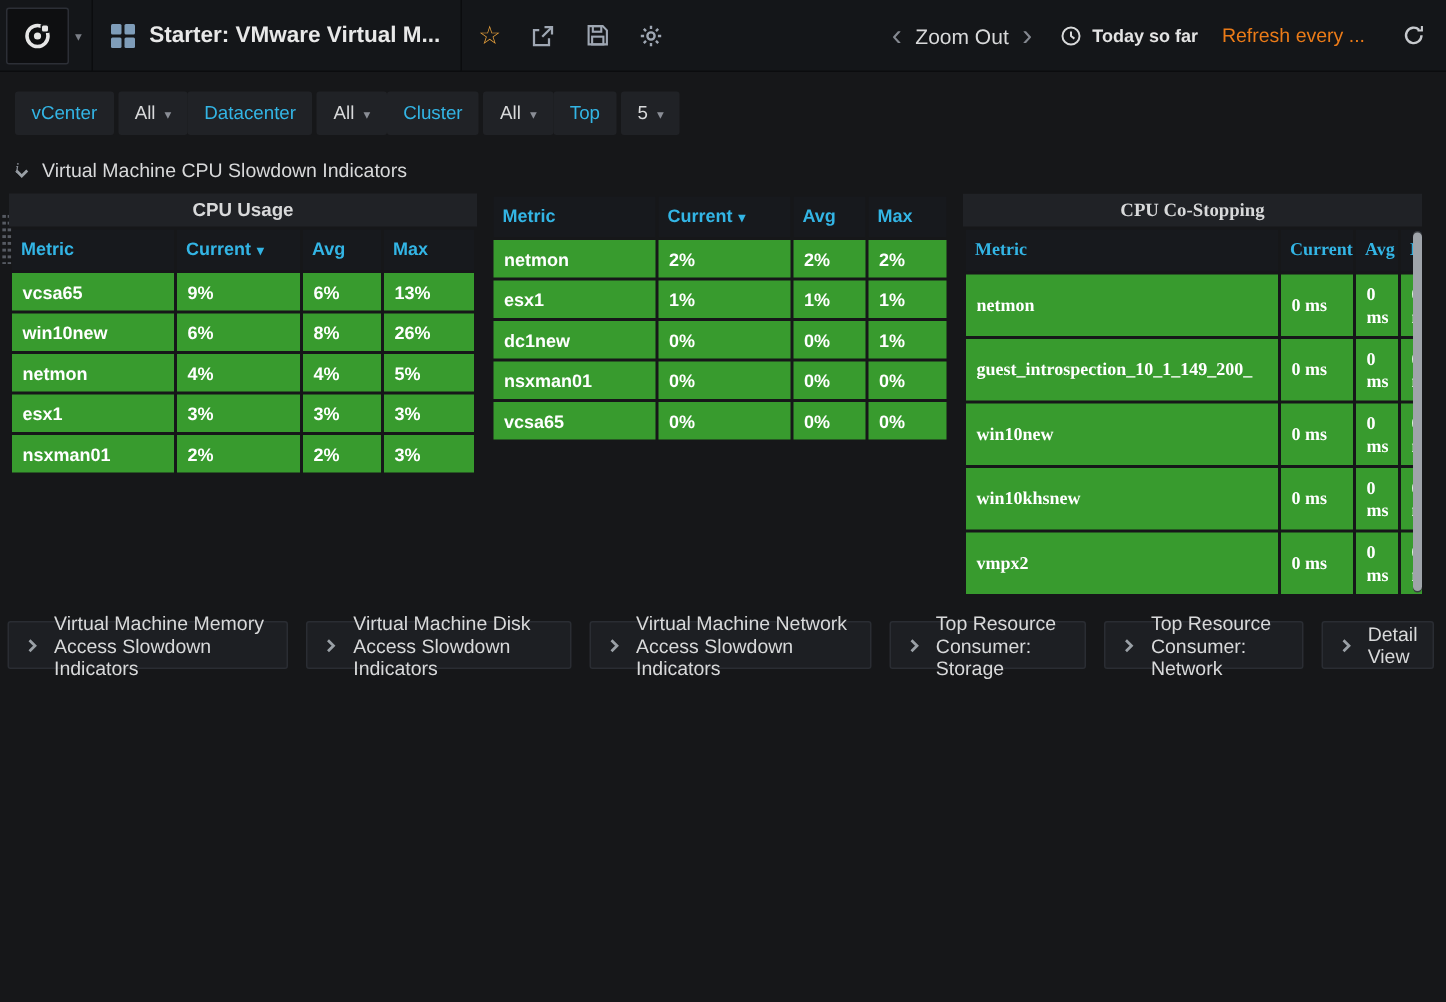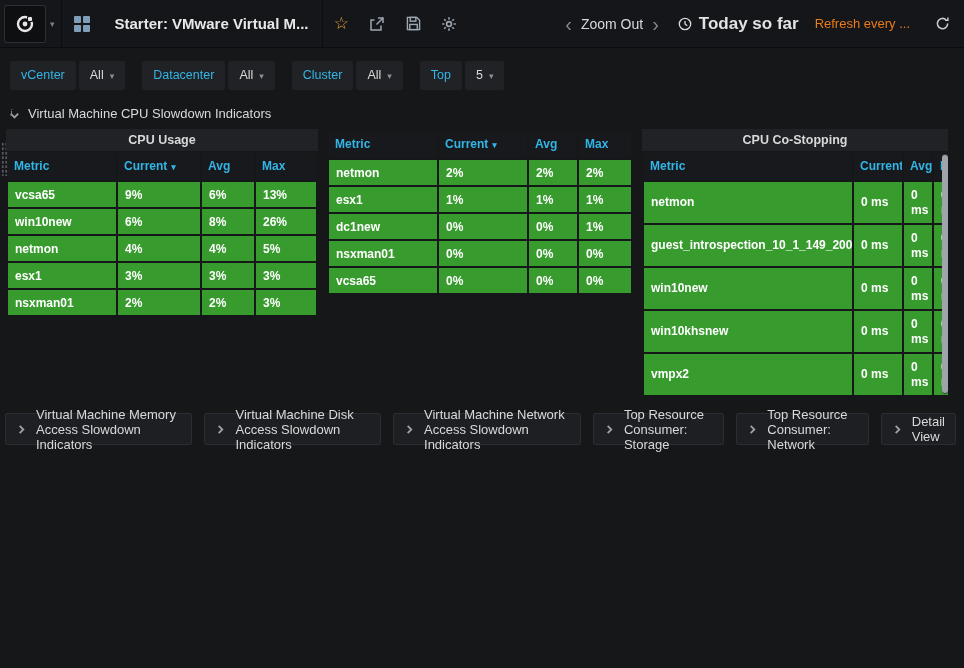--- a/index.html
+++ b/index.html
@@ -12,47 +12,47 @@
   html,body{width:964px;height:668px;overflow:hidden;}
   body{
     background:#161719;color:var(--text);
     font-family:"Liberation Sans",sans-serif;font-size:13px;
   }
   
   .navbar{height:48px;display:flex;align-items:center;background:#141619;border-bottom:1px solid #0b0c0e;padding-right:12px;}
   .logo-btn{width:42px;height:38px;margin-left:4px;background:#0e0f11;border:1px solid #2c2f36;border-radius:2px;display:flex;align-items:center;justify-content:center;cursor:pointer;}
   .logo-caret{color:#7b7f87;font-size:9px;margin:0 6px 0 4px;}
   .nav-divider{width:1px;height:48px;background:#0b0c0e;}
-  .dash-title-group{display:flex;align-items:center;gap:25px;padding:0 14px 0 12px;height:48px;cursor:pointer;}
+  .dash-title-group{display:flex;align-items:center;gap:10px;padding:0 14px 0 12px;height:48px;cursor:pointer;}
   .grid-icon{width:16px;height:16px;display:grid;grid-template-columns:1fr 1fr;grid-template-rows:1fr 1fr;gap:2px;}
   .grid-icon span{background:#7f9db9;border-radius:1px;}
   .dash-title{font-size:15px;font-weight:700;color:#e8e8e8;white-space:nowrap;max-width:235px;overflow:hidden;}
   .nav-icon-btn{width:36px;height:48px;display:flex;align-items:center;justify-content:center;cursor:pointer;}
   .star-glyph{color:#e8a13c;font-size:17px;line-height:1;}
   .nav-spacer{flex:1;}
   .zoom-group{display:flex;align-items:center;gap:4px;margin-right:14px;}
   .chev-glyph{color:#848890;font-size:20px;line-height:1;padding:0 5px;cursor:pointer;}
   .zoom-label{font-size:14px;color:#d8d9da;cursor:pointer;}
-  .time-btn{display:flex;align-items:center;gap:7px;font-size:17px;font-weight:600;color:#e3e3e3;cursor:pointer;margin-right:16px;white-space:nowrap;}
+  .time-btn{display:flex;align-items:center;gap:7px;font-size:12px;font-weight:600;color:#e3e3e3;cursor:pointer;margin-right:16px;white-space:nowrap;}
   .refresh-label{color:var(--link-orange);font-size:13px;margin-right:22px;cursor:pointer;white-space:nowrap;}
   
-  .submenu{display:flex;gap:17px;padding:13px 0 0 10px;text-align:right;}
+  .submenu{display:flex;gap:0;padding:13px 0 0 10px;text-align:right;}
   .var-group{display:flex;gap:3px;}
   .var-label,.var-value{height:29px;line-height:29px;padding:0 11px;background:#202226;border-radius:2px;font-size:12.5px;white-space:nowrap;}
   .var-label{color:var(--accent-blue);}
   .var-value{color:#d8d9da;cursor:pointer;}
   .var-value .caret{color:#8a8e96;font-size:9px;margin-left:6px;}
   
   .row-header{display:flex;align-items:flex-end;gap:8px;margin:16px 0 8px 9px;font-size:13px;color:#d8d9da;cursor:pointer;}
   
   .panels{display:flex;gap:9px;margin:0 8px 0 6px;align-items:flex-start;position:relative;}
   .panel{flex:none;}
   .p1{width:312px;}
   .p2{width:306px;}
-  .p3{width:306px;position:relative;overflow:hidden;}
+  .p3{width:306px;position:relative;overflow:hidden;font-family:Liberation Serif, serif;}
   .panel-title{height:22px;line-height:22px;background:#202226;text-align:center;font-size:12.5px;font-weight:700;color:#d8d9da;position:relative;cursor:pointer;}
   .info-corner{position:absolute;top:0;left:4px;font-size:10px;font-style:italic;color:#8a8e96;font-family:"Liberation Serif",serif;cursor:pointer;}
   table{border-collapse:separate;border-spacing:2px;table-layout:fixed;width:100%;}
   th{color:var(--accent-blue);font-size:12px;font-weight:700;text-align:left;padding:6px 6px 7px;background:#17191d;white-space:nowrap;overflow:hidden;cursor:pointer;}
   th .sort-caret{font-size:9px;margin-left:4px;}
   td{background:var(--cell-green);color:#fff;font-size:12px;font-weight:700;padding:0 7px;height:25px;white-space:nowrap;overflow:hidden;vertical-align:middle;}
   .p1 th:nth-child(1){width:108px}.p1 th:nth-child(2){width:82px}.p1 th:nth-child(3){width:52px}
   .p2 th:nth-child(1){width:108px}.p2 th:nth-child(2){width:88px}.p2 th:nth-child(3){width:48px}
   .p3 table{width:314px;}
   .p3 th:nth-child(1){width:208px}.p3 th:nth-child(2){width:48px}.p3 th:nth-child(3){width:28px}

